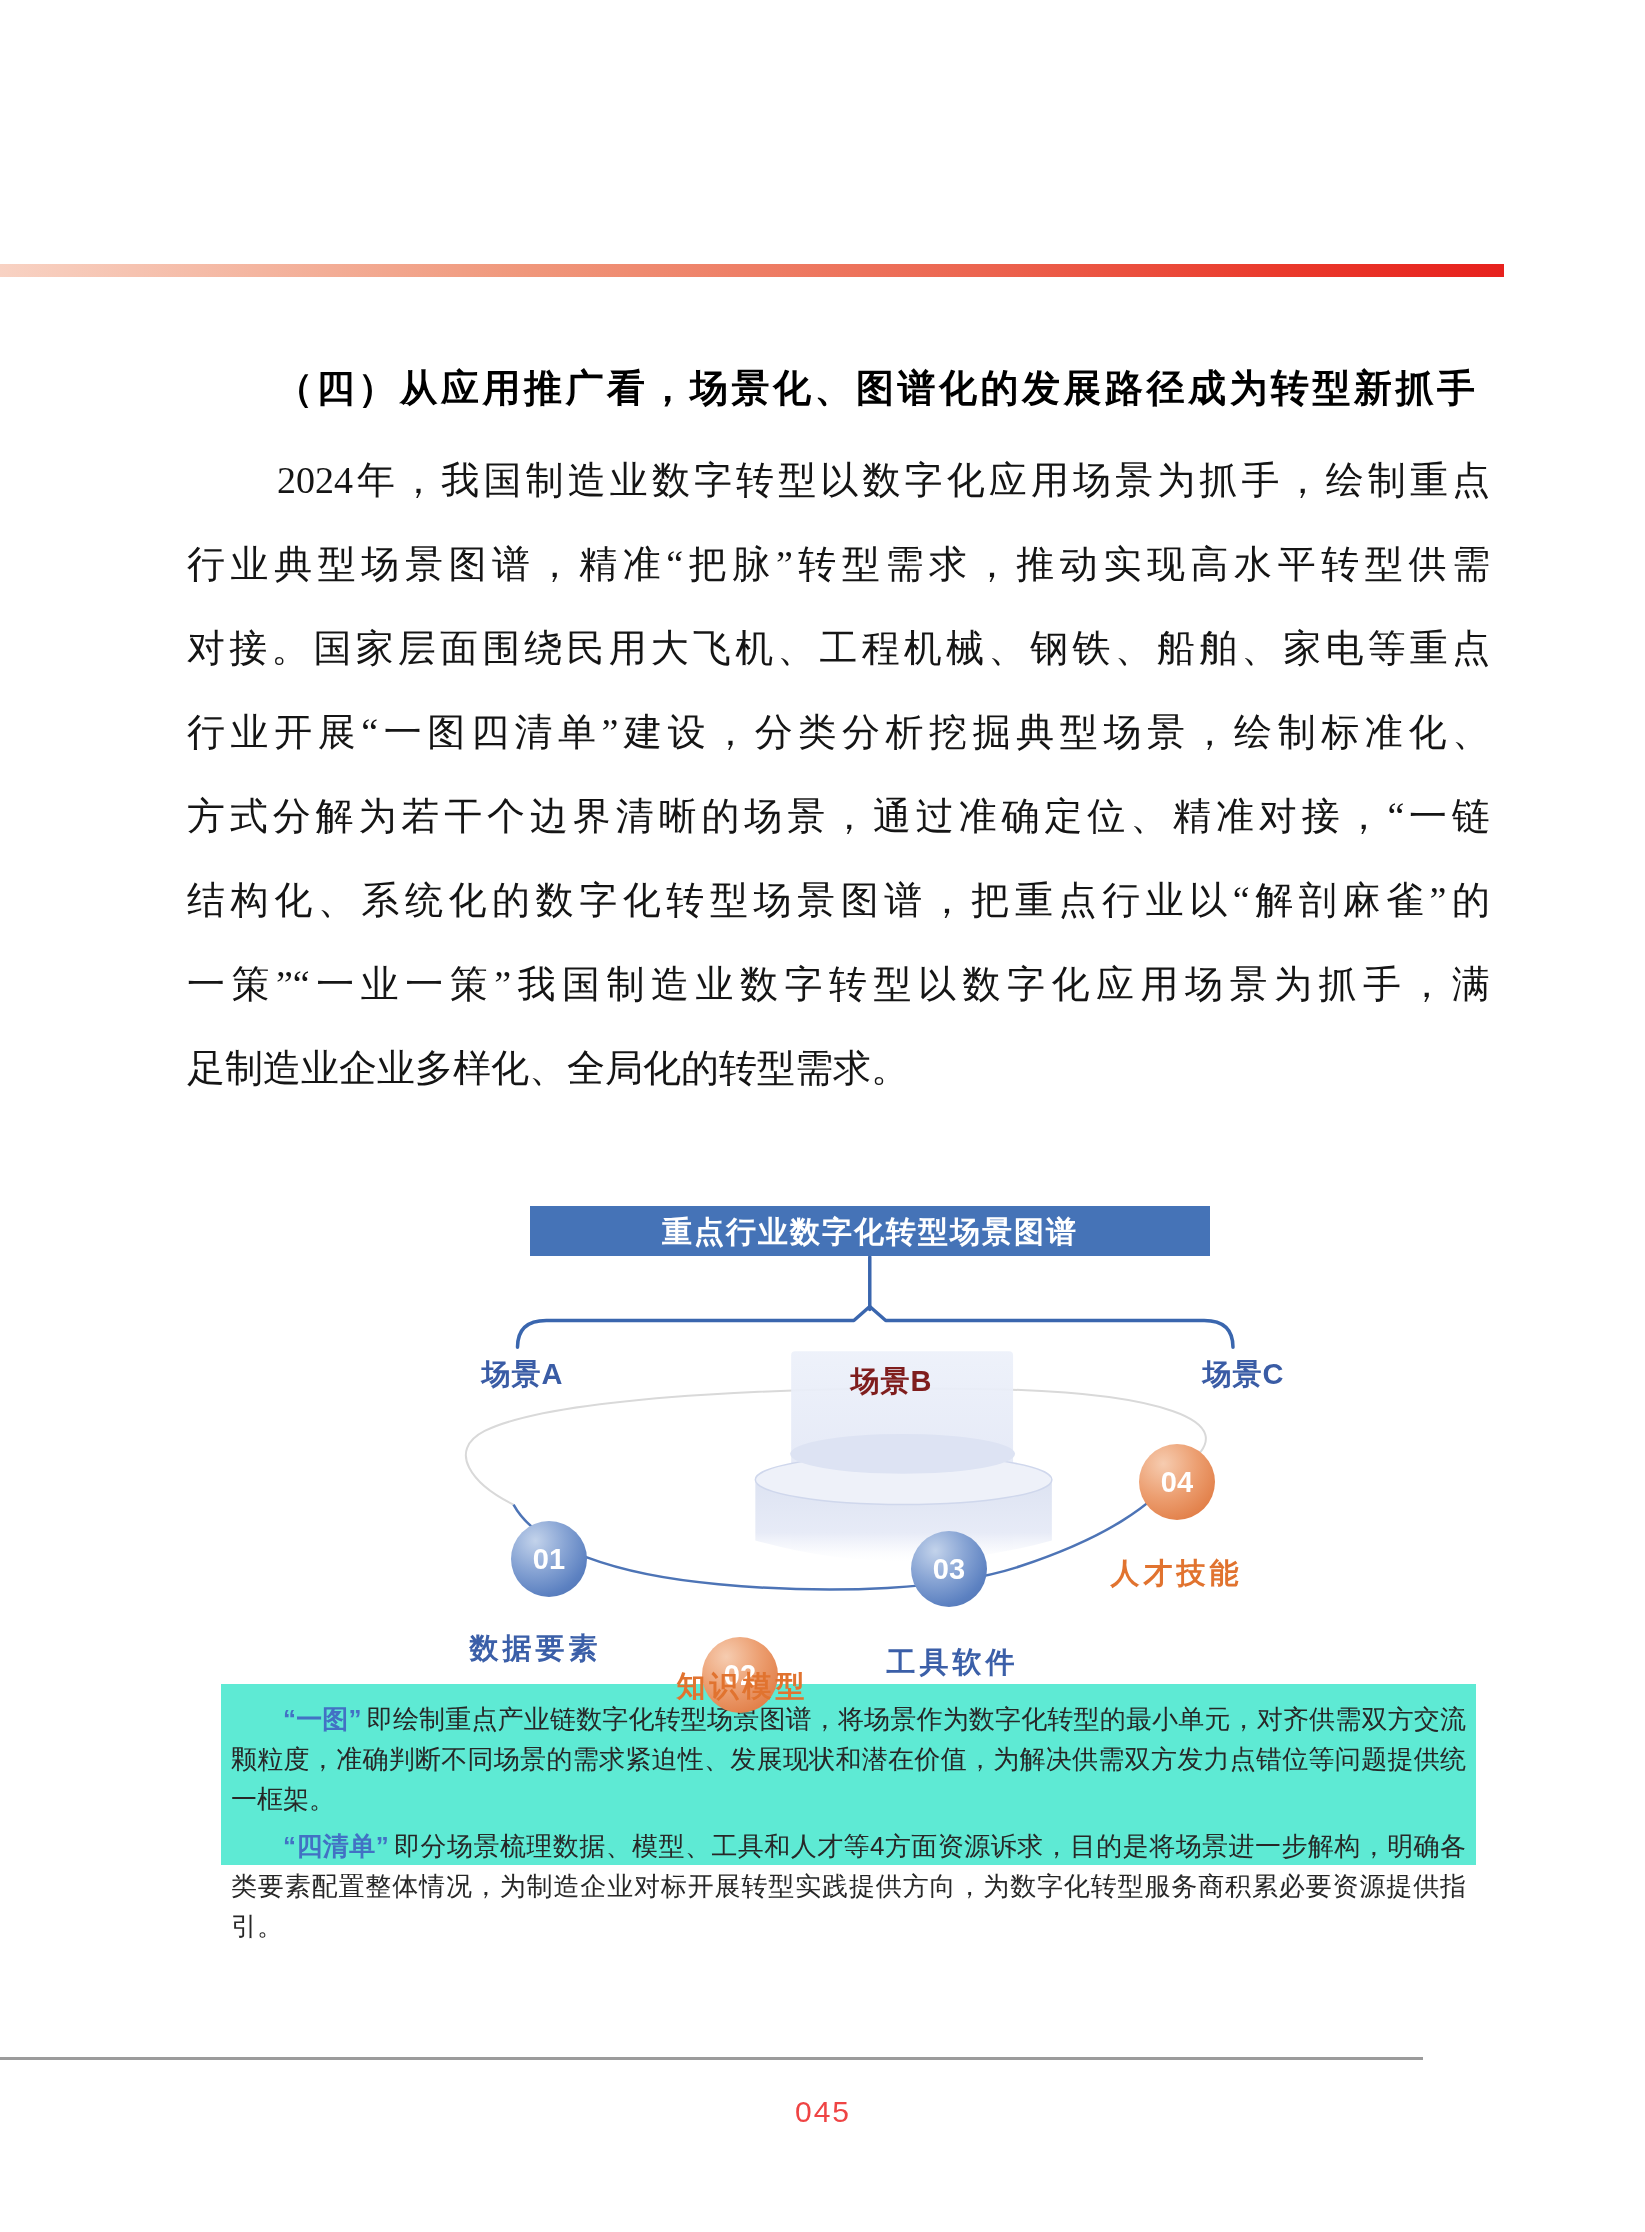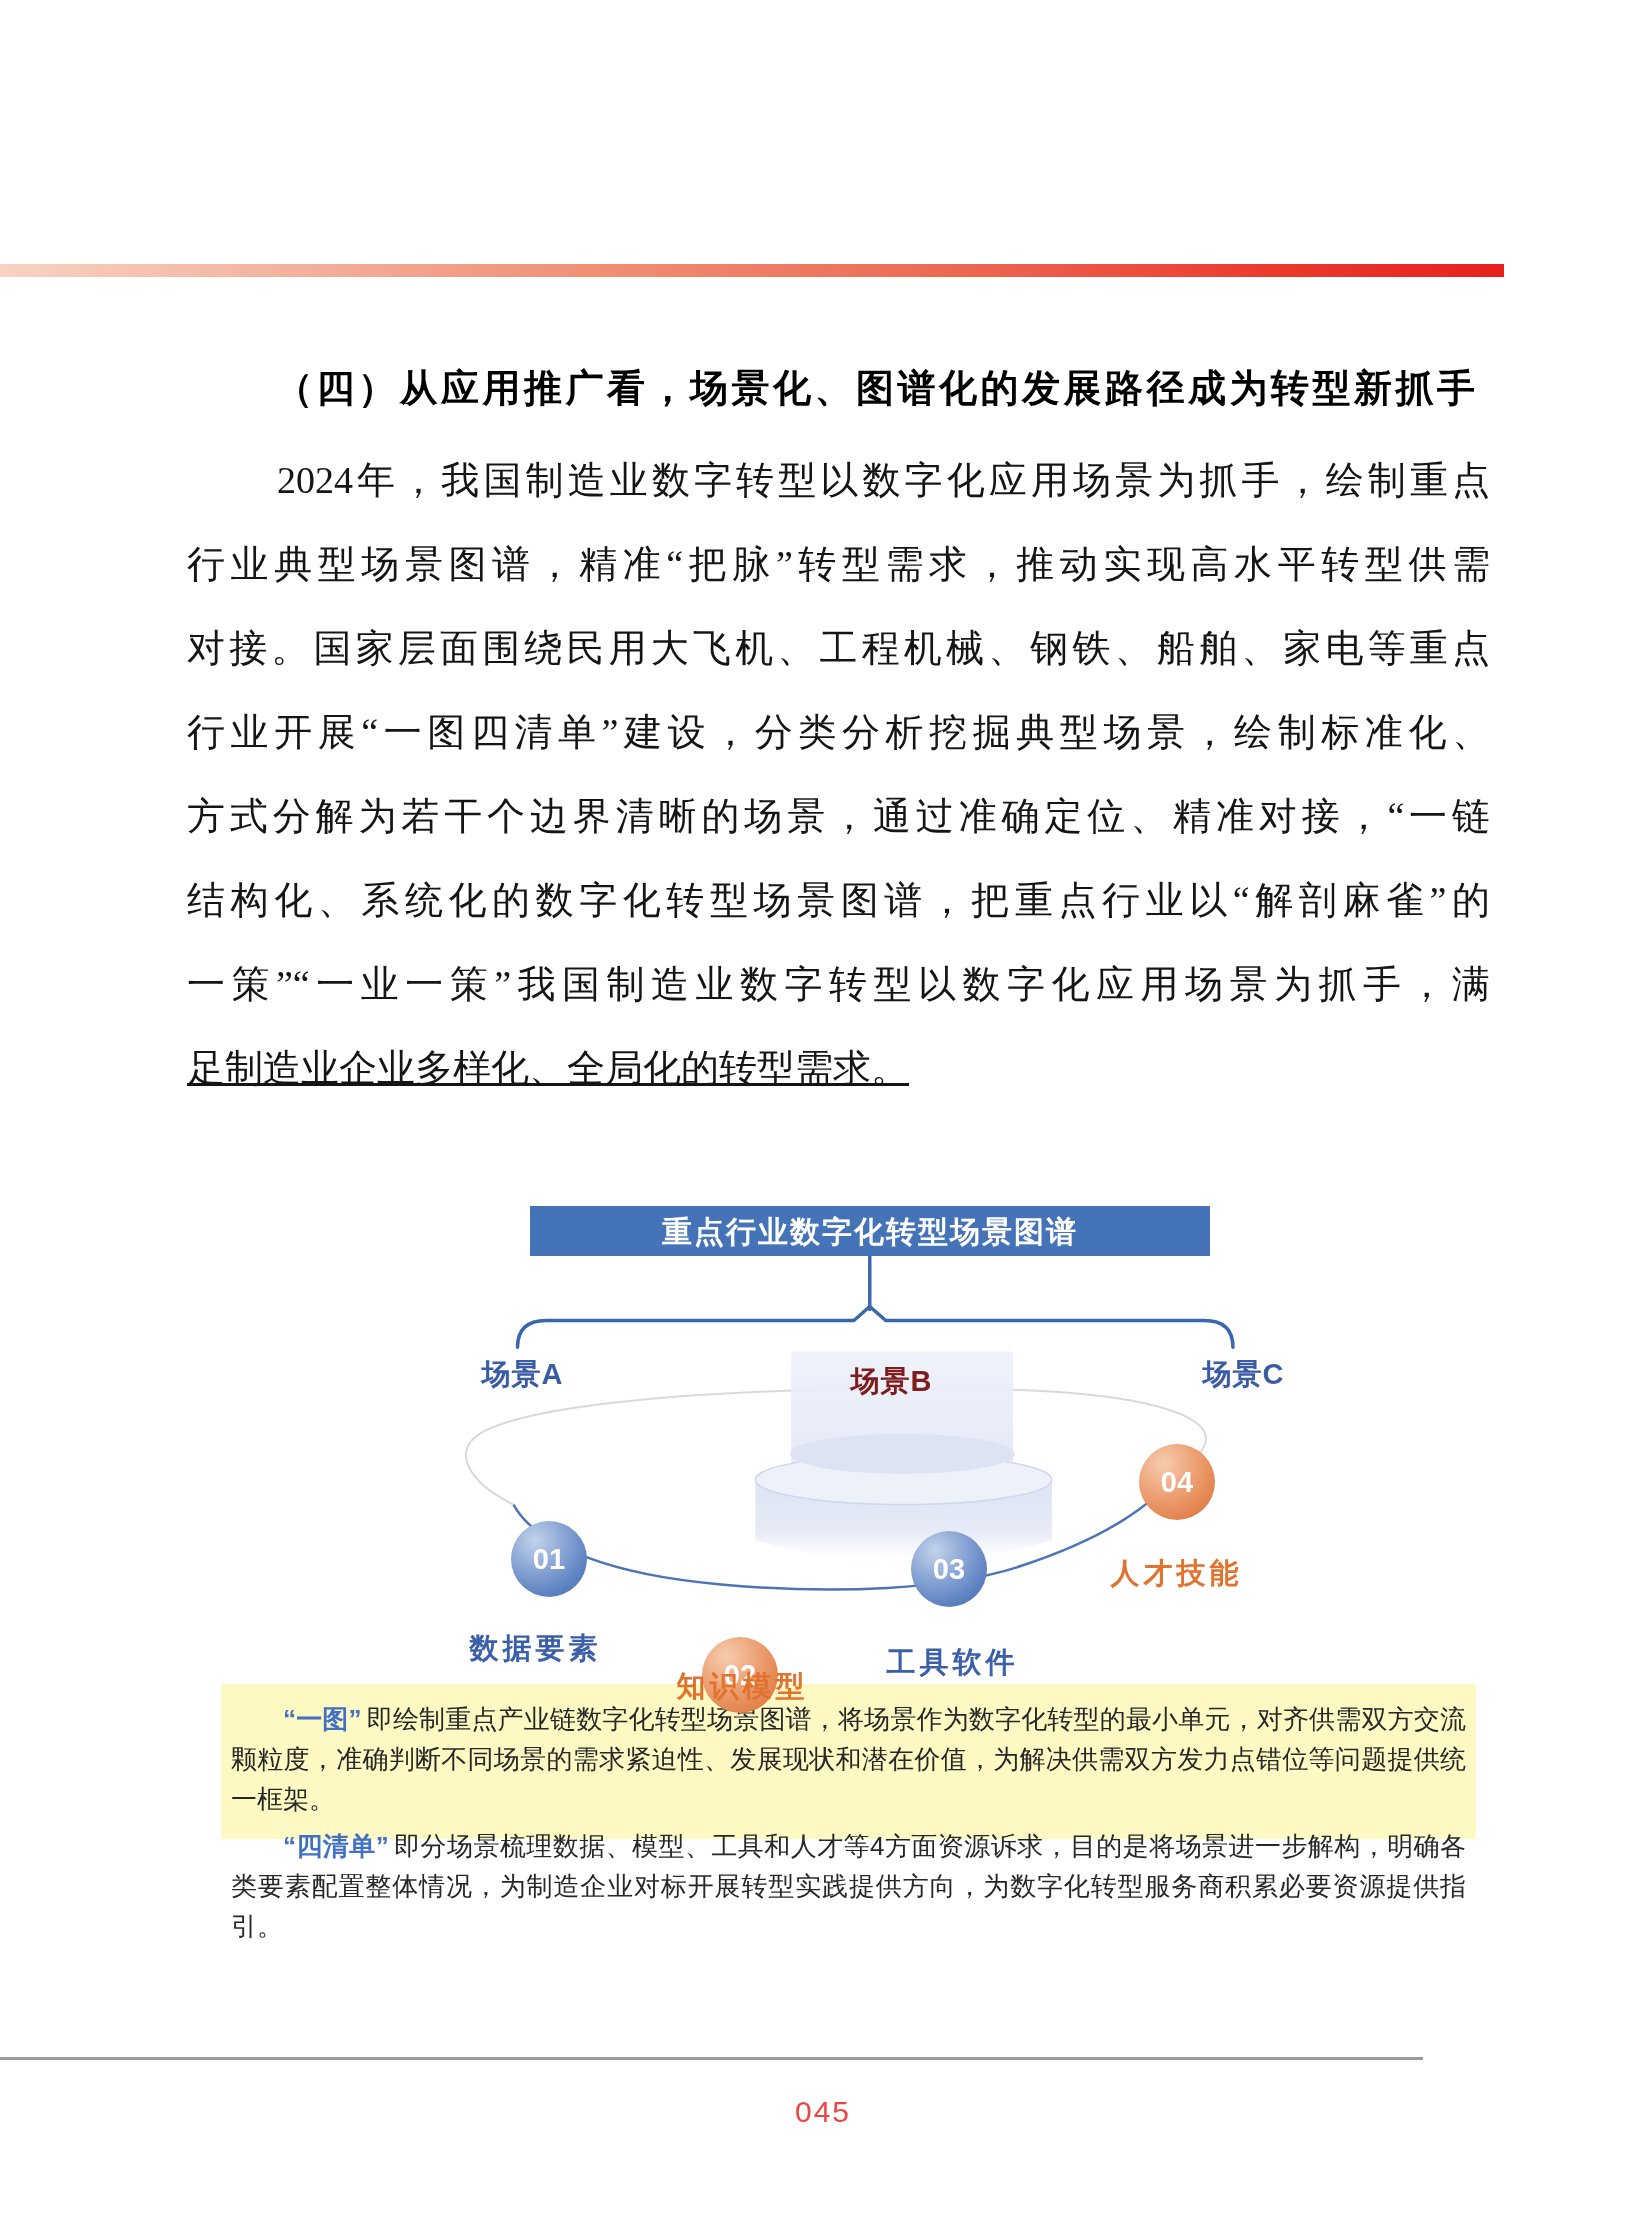--- a/index.html
+++ b/index.html
@@ -26,21 +26,21 @@
   #body-text{
     position:absolute;left:187px;top:438px;width:1303px;
     font-size:38px;color:#151515;line-height:84px;
     font-family:"Liberation Serif", serif;
   }
   #body-text .line{
     text-align:justify;text-align-last:justify;
     height:84px;overflow:hidden;
   }
   #body-text .line.first{text-indent:90px;}
-  #body-text .line.last{text-align:left;text-align-last:left;text-decoration:underline;}
+  #body-text .line.last{text-align:left;text-align-last:left;}
   
   #diagram-svg{position:absolute;left:0;top:0;width:1646px;height:2233px;z-index:1;pointer-events:none;}
   #diagram-title{
     position:absolute;left:530px;top:1206px;width:680px;height:50px;z-index:2;
     background:#4573b7;color:#ffffff;
     font-family:"Liberation Sans", sans-serif;font-weight:700;font-size:30px;
     letter-spacing:2px;text-align:center;line-height:52px;
   }
   .scene-label{
     position:absolute;width:159px;z-index:3;text-align:center;
@@ -66,22 +66,22 @@
     font-family:"Liberation Sans", sans-serif;font-weight:700;font-size:29px;letter-spacing:4px;
   }
   .node-label.blue{color:#3b5fa8;}
   .node-label.orange{color:#e1732f;}
   #node-label-1{left:426px;top:1629px;}
   #node-label-2{left:633px;top:1667px;}
   #node-label-3{left:843px;top:1643px;}
   #node-label-4{left:1067px;top:1554px;}
   
   #note-box{
-    position:absolute;left:221px;top:1684px;width:1255px;height:155px;
-    background:#fef9c3;z-index:2;
+    position:absolute;left:221px;top:1684px;width:1255px;height:181px;
+    background:#5eead4;z-index:2;
     font-family:"Liberation Sans", sans-serif;font-size:26px;color:#272727;
     box-sizing:border-box;padding:15px 10px 0 10px;line-height:40px;
   }
   #note-box p{margin:0;text-indent:2em;text-align:justify;}
   #note-box p + p{margin-top:7px;}
   #note-box .term{color:#4271c4;font-weight:700;padding-right:5px;}
   
   #footer-line{position:absolute;left:0;top:2057px;width:1423px;height:3px;background:#9b9b9b;}
   #page-number{
     position:absolute;left:0;top:2095px;width:1646px;text-align:center;

